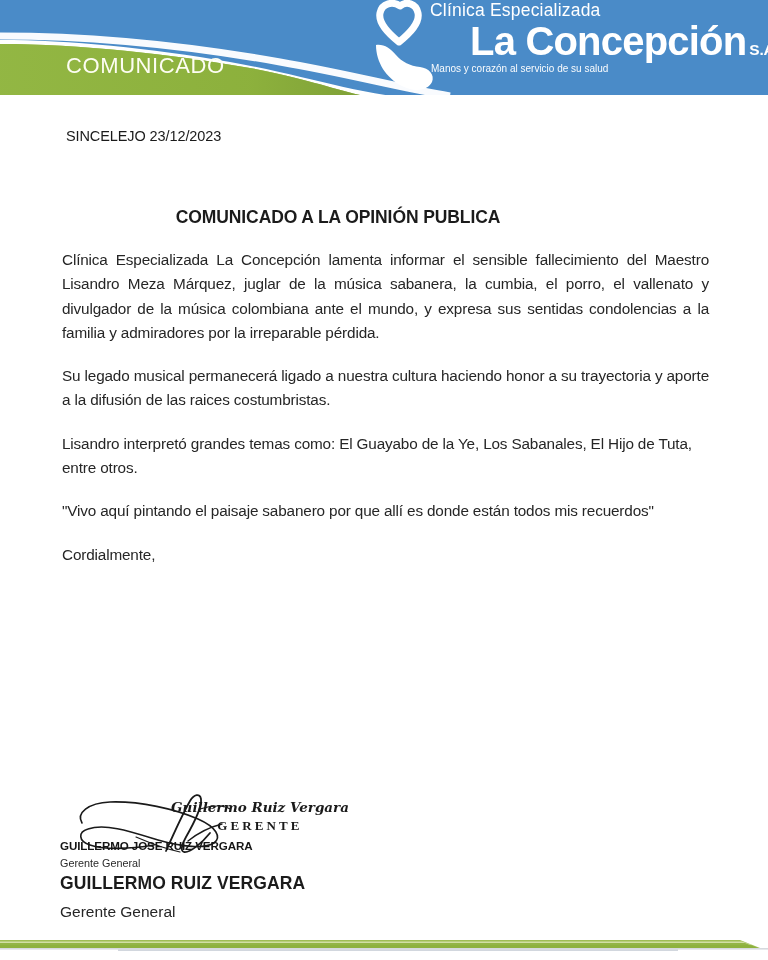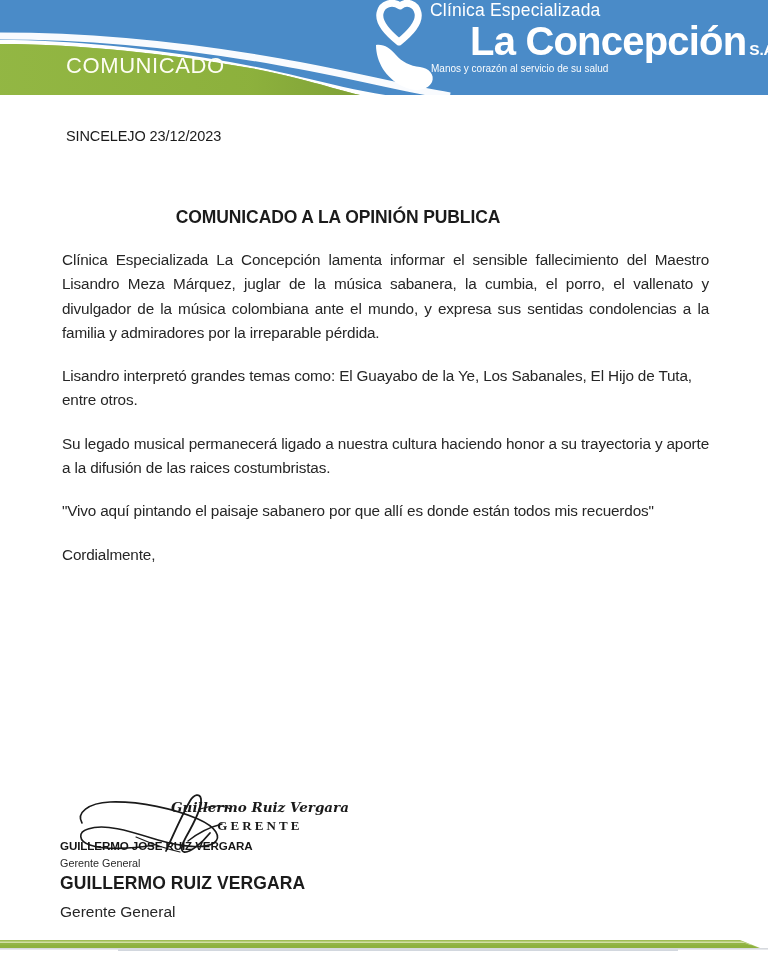--- a/index.html
+++ b/index.html
@@ -284,22 +284,22 @@
 
     <div class="comunicado-label">COMUNICADO</div>
   </div>
 
   <div class="date-line">SINCELEJO 23/12/2023</div>
 
   <div class="doc-title">COMUNICADO A LA OPINIÓN PUBLICA</div>
 
   <div class="content">
     <p class="para">Clínica Especializada La Concepción lamenta informar el sensible fallecimiento del Maestro Lisandro Meza Márquez, juglar de la música sabanera, la cumbia, el porro, el vallenato y divulgador de la música colombiana ante el mundo, y expresa sus sentidas condolencias a la familia y admiradores por la irreparable pérdida.</p>
+    <p class="para">Su legado musical permanecerá ligado a nuestra cultura haciendo honor a su trayectoria y aporte a la difusión de las raices costumbristas.</p>
     <p class="para nojust">Lisandro interpretó grandes temas como: El Guayabo de la Ye, Los Sabanales, El Hijo de Tuta, entre otros.</p>
-    <p class="para">Su legado musical permanecerá ligado a nuestra cultura haciendo honor a su trayectoria y aporte a la difusión de las raices costumbristas.</p>
     <p class="para quote">"Vivo aquí pintando el paisaje sabanero por que allí es donde están todos mis recuerdos"</p>
     <p class="para closing">Cordialmente,</p>
   </div>
 
   <div class="sig-area">
 
     <svg class="sig-scribble" viewBox="0 0 240 62">
       <g fill="none" stroke="#1a1a1a" stroke-linecap="round" stroke-linejoin="round">
         <path d="M12 30 C6 20 18 10 40 9 C70 8 105 16 128 26 C146 34 152 44 144 50
                  C135 56 112 54 88 47 C62 39 36 30 18 36 C8 39 8 48 20 52

